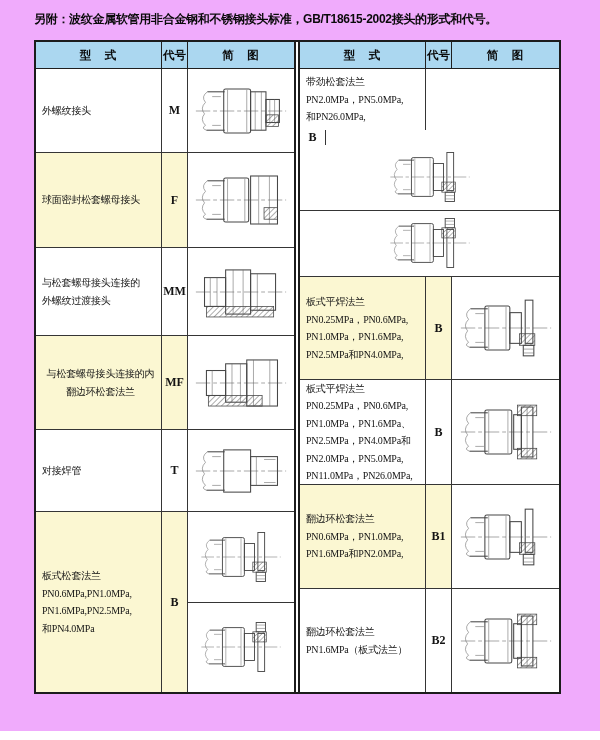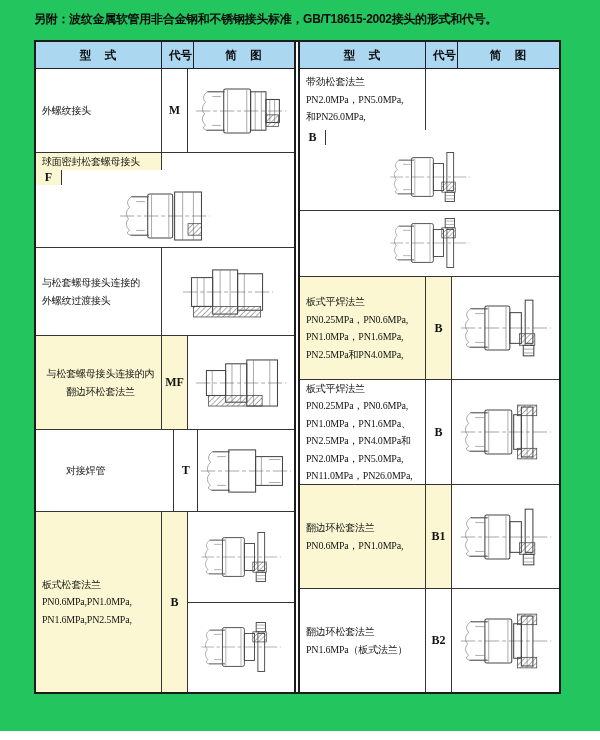--- a/index.html
+++ b/index.html
@@ -1,18 +1,18 @@
 <!DOCTYPE html>
 <html style="--headerbg: #abd7f0; --hlbg: #fbf7d2; --border: #1c1c1c;"><head>
 <meta charset="utf-8">
 <style>
   html,body{margin:0;padding:0;}
   .page{
     position:relative;width:600px;height:731px;overflow:hidden;
-    background:#22c55e;
+    background:#f0abfc;
     font-family:"Liberation Sans","DejaVu Sans",sans-serif;
   }
   .title{
     position:absolute;left:34px;top:11px;width:548px;
     font-size:12px;font-weight:bold;color:#0a0a0a;letter-spacing:-0.3px;
     white-space:nowrap;
   }
   .table{
     position:absolute;left:34px;top:40px;width:527px;height:654px;
     border:2px solid var(--border);background:#fff;
@@ -26,21 +26,21 @@
   .hrow{
     height:27px;display:flex;background:var(--headerbg);
     border-bottom:1px solid #1f1f1f;box-sizing:border-box;flex:none;
   }
   .hcell{
     box-sizing:border-box;border-right:1px solid #1f1f1f;
     display:flex;align-items:center;justify-content:center;
     font-size:11.5px;font-weight:bold;color:#0a0a0a;letter-spacing:1px;
   }
   .hcell.type{width:126px;}
-  .hcell.code{width:26px;letter-spacing:0;margin-left:6px;}
+  .hcell.code{width:26px;letter-spacing:0;}
   .hcell.diag{flex:1;border-right:none;}
   .row{display:flex;border-bottom:1px solid #353535;box-sizing:border-box;flex:none;}
   .row:last-child{border-bottom:none;}
   .cell{box-sizing:border-box;border-right:1px solid #353535;background:#fff;}
   .cell.type{
     width:126px;display:flex;flex-direction:column;justify-content:center;
     padding:4px 2px 4px 6px;
     font-family:"Liberation Serif","DejaVu Serif",serif;
     font-size:10px;line-height:17.5px;color:#141414;letter-spacing:-0.2px;
     white-space:nowrap;overflow:hidden;
@@ -95,21 +95,21 @@
  <line x1="64.8" y1="12" x2="64.8" y2="52" stroke="#6a6a6a" stroke-width="0.6" fill="none"></line>
                   <line x1="71.2" y1="12" x2="71.2" y2="52" stroke="#6a6a6a" stroke-width="0.6" fill="none"></line>
                   <rect x="76" y="20" width="14" height="24" stroke="#474747" stroke-width="1.1" fill="none"></rect>
                   <line x1="80" y1="20" x2="80" y2="44" stroke="#6a6a6a" stroke-width="0.6" fill="none"></line>
                   <line x1="85" y1="20" x2="85" y2="44" stroke="#6a6a6a" stroke-width="0.6" fill="none"></line>
                   <rect x="76" y="36" width="13" height="12" fill="url(#h1)" stroke="#474747" stroke-width="0.8"></rect>
                 </svg>
               </div>
             </div>
           </div>
-          <div class="row hl" style="height: 95px; flex-direction: column;">
+          <div class="row hl" style="height: 95px;">
             <div class="cell type">
               <div>球面密封松套螺母接头</div>
             </div>
             <div class="cell code">F</div>
             <div class="cell diag">
               <div class="diag-sub">
                 <svg width="96" height="62" viewBox="0 0 100 64">
   <defs>
                     <pattern id="h2" patternUnits="userSpaceOnUse" width="4" height="4" patternTransform="rotate(45)">
   <line x1="0" y1="0" x2="0" y2="4" stroke="#555" stroke-width="1"></line>
@@ -130,20 +130,21 @@
                   <rect x="74" y="40" width="14" height="12" fill="url(#h2)" stroke="#474747" stroke-width="0.8"></rect>
                 </svg>
               </div>
             </div>
           </div>
           <div class="row" style="height: 88px;">
             <div class="cell type">
               <div>与松套螺母接头连接的</div>
               <div>外螺纹过渡接头</div>
             </div>
+            <div class="cell code">MM</div>
             <div class="cell diag">
               <div class="diag-sub">
                 <svg width="96" height="62" viewBox="0 0 100 64">
   <defs>
                     <pattern id="h3" patternUnits="userSpaceOnUse" width="4" height="4" patternTransform="rotate(45)">
   <line x1="0" y1="0" x2="0" y2="4" stroke="#555" stroke-width="1"></line>
                     </pattern>
                   </defs>
                   <line x1="3" y1="32" x2="97" y2="32" stroke="#5a5a5a" stroke-width="0.55" stroke-dasharray="15 3 4 3"></line>
                   <rect x="12" y="17" width="22" height="30" stroke="#474747" stroke-width="1.1" fill="none"></rect>
@@ -180,21 +181,21 @@
  <line x1="40.6" y1="12" x2="40.6" y2="52" stroke="#6a6a6a" stroke-width="0.6" fill="none"></line>
                   <line x1="49.4" y1="12" x2="49.4" y2="52" stroke="#6a6a6a" stroke-width="0.6" fill="none"></line>
                   <rect x="56" y="8" width="32" height="48" stroke="#474747" stroke-width="1.1" fill="none"></rect>
                   <line x1="63" y1="8" x2="63" y2="56" stroke="#6a6a6a" stroke-width="0.6" fill="none"></line>
                   <line x1="80" y1="8" x2="80" y2="56" stroke="#6a6a6a" stroke-width="0.6" fill="none"></line>
                   <rect x="16" y="45" width="56" height="11" fill="url(#h4)" stroke="#474747" stroke-width="0.8"></rect>
                 </svg>
               </div>
             </div>
           </div>
-          <div class="row" style="height: 82px; padding-left: 24px;">
+          <div class="row" style="height: 82px;">
             <div class="cell type">
               <div>对接焊管</div>
             </div>
             <div class="cell code">T</div>
             <div class="cell diag">
               <div class="diag-sub">
                 <svg width="96" height="62" viewBox="0 0 100 64">
   <defs>
                     <pattern id="h5" patternUnits="userSpaceOnUse" width="4" height="4" patternTransform="rotate(45)">
   <line x1="0" y1="0" x2="0" y2="4" stroke="#555" stroke-width="1"></line>
@@ -213,20 +214,21 @@
                   <line x1="74" y1="44" x2="86" y2="44" stroke="#6a6a6a" stroke-width="0.6" fill="none"></line>
                 </svg>
               </div>
             </div>
           </div>
           <div class="row hl" style="height: 180px;">
             <div class="cell type">
               <div>板式松套法兰</div>
               <div>PN0.6MPa,PN1.0MPa,</div>
               <div>PN1.6MPa,PN2.5MPa,</div>
+              <div>和PN4.0MPa</div>
             </div>
             <div class="cell code">B</div>
             <div class="cell diag">
               <div class="diag-sub">
                 <svg width="96" height="54" viewBox="0 0 100 64">
   <defs>
                     <pattern id="h6" patternUnits="userSpaceOnUse" width="4" height="4" patternTransform="rotate(45)">
   <line x1="0" y1="0" x2="0" y2="4" stroke="#555" stroke-width="1"></line>
                     </pattern>
                   </defs>
@@ -409,20 +411,21 @@
                   <rect x="62" y="4" width="20" height="11" fill="url(#h11)" stroke="#474747" stroke-width="0.8"></rect>
                   <rect x="62" y="49" width="20" height="11" fill="url(#h11)" stroke="#474747" stroke-width="0.8"></rect>
                 </svg>
               </div>
             </div>
           </div>
           <div class="row hl" style="height: 104px;">
             <div class="cell type">
               <div>翻边环松套法兰</div>
               <div>PN0.6MPa，PN1.0MPa,</div>
+              <div>PN1.6MPa和PN2.0MPa,</div>
             </div>
             <div class="cell code">B1</div>
             <div class="cell diag">
               <div class="diag-sub">
                 <svg width="96" height="62" viewBox="0 0 100 64">
   <defs>
                     <pattern id="h12" patternUnits="userSpaceOnUse" width="4" height="4" patternTransform="rotate(45)">
   <line x1="0" y1="0" x2="0" y2="4" stroke="#555" stroke-width="1"></line>
                     </pattern>
                   </defs>

